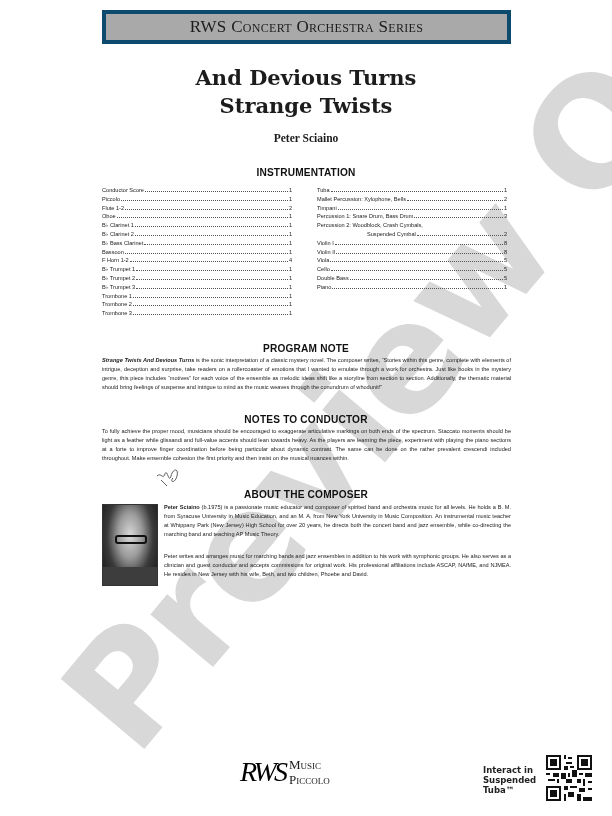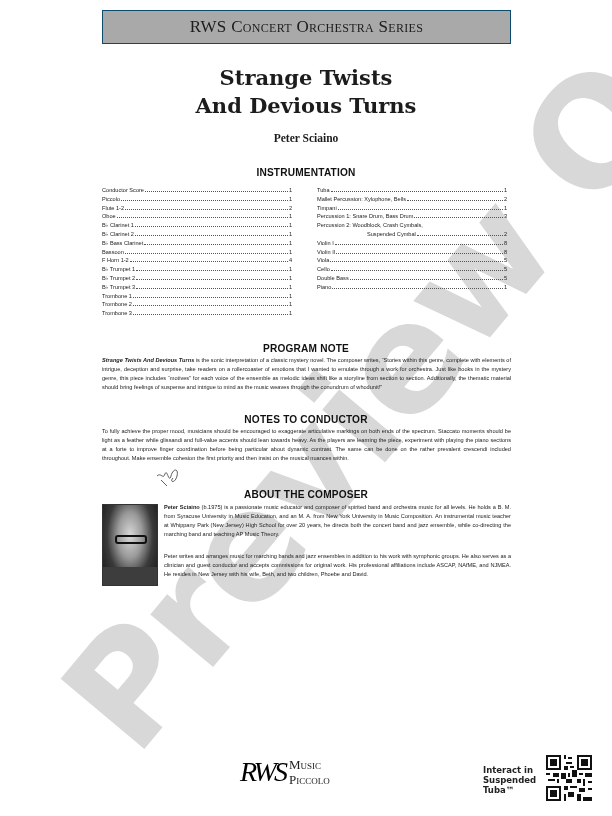--- a/index.html
+++ b/index.html
@@ -3,21 +3,21 @@
 <meta charset="utf-8">
 <style>
   html, body { margin: 0; padding: 0; }
   body {
     width: 612px; height: 816px; position: relative; overflow: hidden;
     background: #ffffff; color: #1a1a1a;
     font-family: "Liberation Sans", sans-serif;
   }
   .series-bar {
     position: absolute; left: 102px; top: 10px; width: 409px; height: 34px;
-    background: #a9a9a9; border: 1px solid #0c4a6e; box-sizing: border-box;
+    background: #a9a9a9; border: 4px solid #0c4a6e; box-sizing: border-box;
     display: flex; align-items: center; justify-content: center;
     font-family: "Liberation Serif", serif; font-size: 17px; color: #1c1c1c;
     font-variant: small-caps; letter-spacing: 0.3px;
   }
   .title {
     position: absolute; left: 0; width: 612px; top: 64px; text-align: center;
     font-family: "DejaVu Serif", serif; font-weight: bold; font-size: 21px;
     line-height: 28px; color: #1c1c1c;
   }
   .composer {
@@ -95,22 +95,22 @@
 </head>
 <body>
 
 <div class="watermark">Preview Only</div>
 
 <div class="series-bar">
   <span>RWS Concert Orchestra Series</span>
 </div>
 
 <div class="title">
+  <div>And Devious Turns</div>
   <div>Strange Twists</div>
-  <div>And Devious Turns</div>
 </div>
 
 <div class="composer">Peter Sciaino</div>
 
 <div class="section-heading" style="top:166px;">INSTRUMENTATION</div>
 
 <div class="instr-col" style="left:102px;" id="instr-left">
     <div class="instr-row">
       <span class="name">Conductor Score</span>
       <span class="dots"></span>

